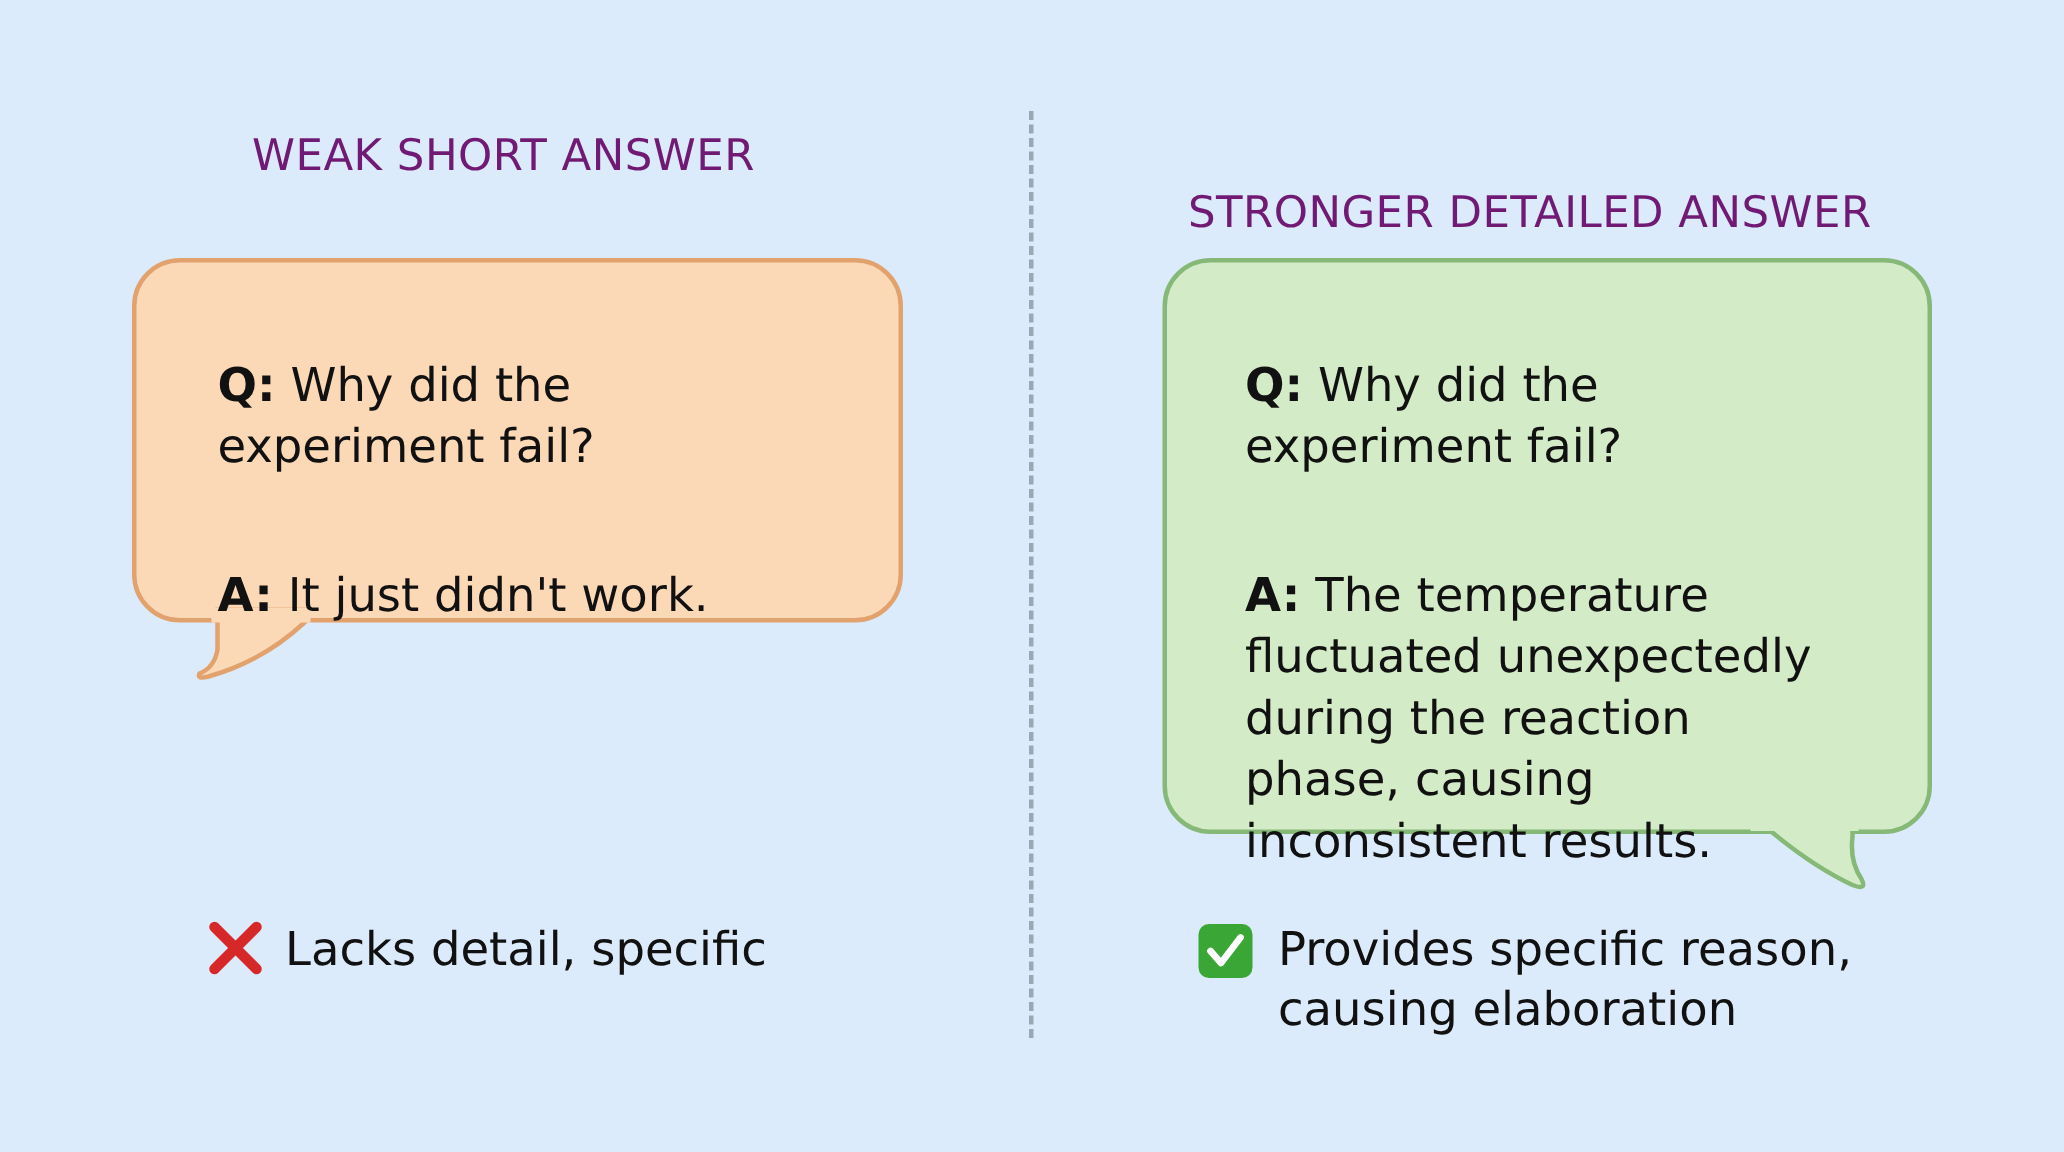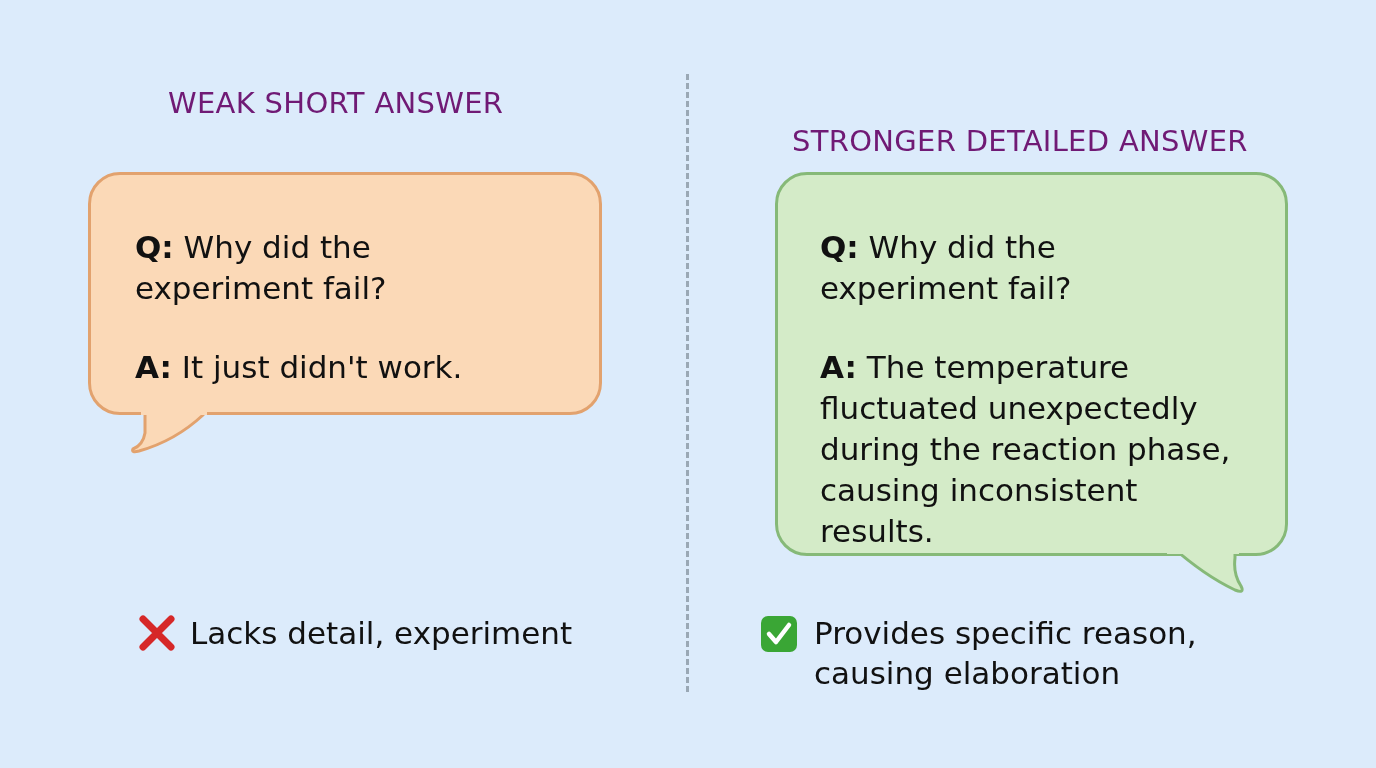--- a/index.html
+++ b/index.html
@@ -19,21 +19,21 @@
   }
   .bubble {
     position:absolute; border-radius:32px; box-sizing:border-box;
     font-size:31px; line-height:41px; color:#111;
   }
   .bubble .txt { position:relative; z-index:2; }
   .bubble b { font-weight:bold; }
   .weak { left:88px; top:172px; width:514px; height:243px; background:#fbd9b7; border:3px solid #e2a26e; padding:44px 36px; }
   .strong { left:775px; top:172px; width:513px; height:384px; background:#d4ebc8; border:3px solid #86b978; padding:44px 34px; }
   .tail { position:absolute; z-index:1; }
-  .p { margin:8px; }
+  .p { margin:18px; }
   .gap { height:22px; }
   .verdict { position:absolute; font-size:31px; line-height:40px; color:#111; }
   .icon { display:inline-block; vertical-align:middle; }
 </style>
 </head>
 <body>
 
 <div class="heading" style="left:168px;">WEAK SHORT ANSWER</div>
 <div class="heading" style="left:792px;margin-top:38px;">STRONGER DETAILED ANSWER</div>
 
@@ -59,24 +59,24 @@
   <div class="txt">
     <p class="p"><b>Q:</b><span> Why did the experiment fail?</span></p>
     <div style="height:22px"></div>
     <p class="p"><b>A:</b><span> The temperature fluctuated unexpectedly during the reaction phase, causing inconsistent results.</span></p>
   </div>
 </div>
 
 <div class="verdict" style="left:138px;top:613px;">
   <svg class="icon" width="38" height="38" viewBox="0 0 38 38" style="margin-right:14px;margin-top:-6px;">
     <path d="M5 5 L33 33 M33 5 L5 33" stroke="#d62828" stroke-width="7" stroke-linecap="round"></path>
-  </svg><span>Lacks detail, experiment</span>
+  </svg><span>Lacks detail, specific</span>
 </div>
 
-<div class="verdict" style="left:760px;top:613px;">
+<div class="verdict" style="left:798px;top:613px;">
   <svg class="icon" width="38" height="38" viewBox="0 0 38 38" style="position:absolute;left:0;top:2px;">
     <rect x="1" y="1" width="36" height="36" rx="7" fill="#3aa635"></rect>
     <path d="M9 19 L16 27 L29 10" stroke="#fff" stroke-width="4.5" fill="none" stroke-linecap="round" stroke-linejoin="round"></path>
   </svg>
   <div style="margin-left:54px;">
     <div>Provides specific reason,</div>
     <div>causing elaboration</div>
   </div>
 </div>
 

